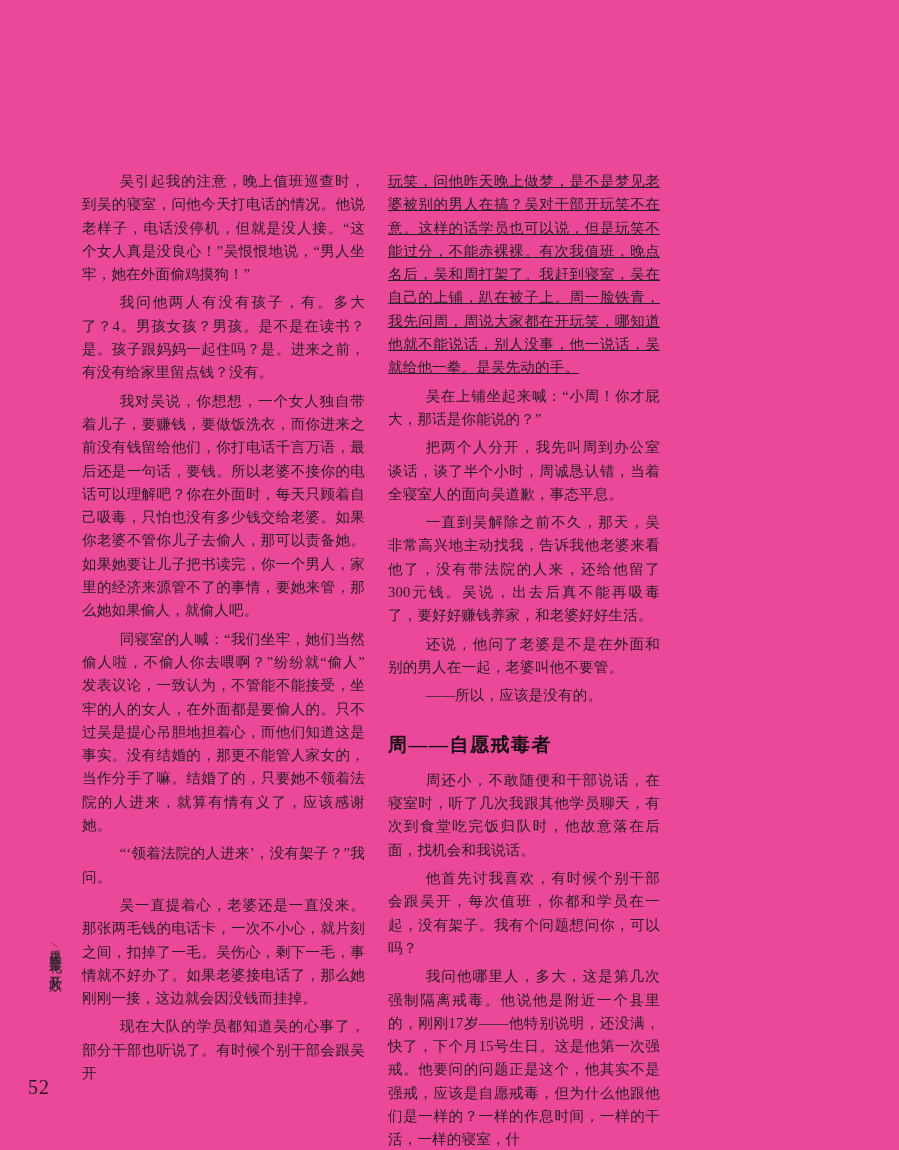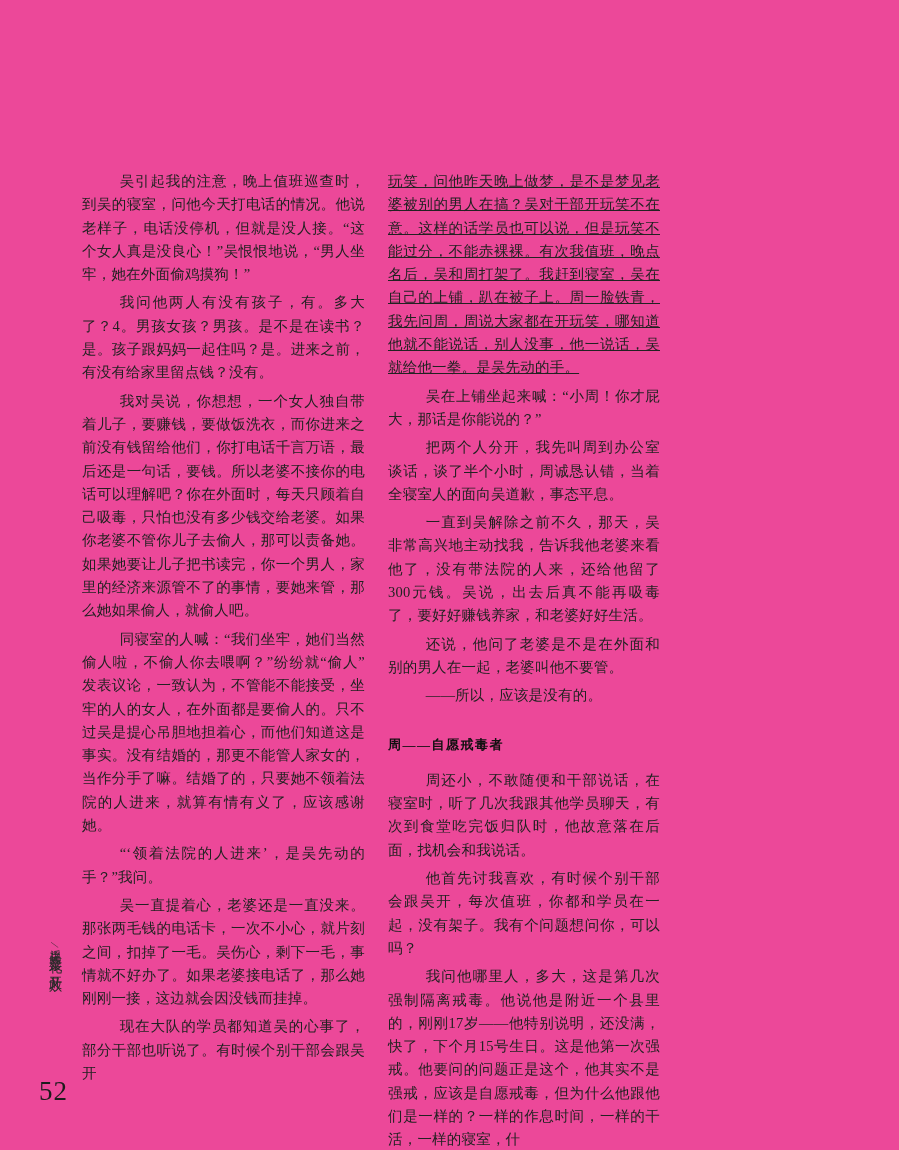--- a/index.html
+++ b/index.html
@@ -27,21 +27,21 @@
   }
   .col-left  { left: 82px;  width: 283px; }
   .col-right { left: 388px; width: 272px; }
   .para {
     margin: 0 0 5px 0;
     text-indent: 2.6em;
   }
   .para.no-indent { text-indent: 0; text-decoration: underline; }
   .section-heading {
     margin: 25px 0 13px 0;
-    font-size: 13px;
+    font-size: 19px;
     font-weight: 700;
     letter-spacing: 1.5px;
     color: #101010;
   }
   .sidebar {
     position: absolute;
     left: 47px; top: 941px;
     writing-mode: vertical-rl;
     text-orientation: upright;
     color: #2a2a2a;
@@ -54,37 +54,37 @@
   .sidebar .separator {
     font-size: 11px;
     text-orientation: mixed;
   }
   .sidebar .chapter {
     font-size: 13.5px;
     letter-spacing: 1.5px;
   }
   .page-number {
     position: absolute;
-    left: 39px; top: 1076px;
-    font-size: 27px;
+    left: 28px; top: 1076px;
+    font-size: 20px;
     letter-spacing: 1px;
     color: #1c1c1c;
   }
 </style>
 </head>
 <body>
 
 <div class="page">
 
   <div class="col col-left">
     <p class="para">吴引起我的注意，晚上值班巡查时，到吴的寝室，问他今天打电话的情况。他说老样子，电话没停机，但就是没人接。“这个女人真是没良心！”吴恨恨地说，“男人坐牢，她在外面偷鸡摸狗！”</p>
     <p class="para">我问他两人有没有孩子，有。多大了？4。男孩女孩？男孩。是不是在读书？是。孩子跟妈妈一起住吗？是。进来之前，有没有给家里留点钱？没有。</p>
     <p class="para">我对吴说，你想想，一个女人独自带着儿子，要赚钱，要做饭洗衣，而你进来之前没有钱留给他们，你打电话千言万语，最后还是一句话，要钱。所以老婆不接你的电话可以理解吧？你在外面时，每天只顾着自己吸毒，只怕也没有多少钱交给老婆。如果你老婆不管你儿子去偷人，那可以责备她。如果她要让儿子把书读完，你一个男人，家里的经济来源管不了的事情，要她来管，那么她如果偷人，就偷人吧。</p>
     <p class="para">同寝室的人喊：“我们坐牢，她们当然偷人啦，不偷人你去喂啊？”纷纷就“偷人”发表议论，一致认为，不管能不能接受，坐牢的人的女人，在外面都是要偷人的。只不过吴是提心吊胆地担着心，而他们知道这是事实。没有结婚的，那更不能管人家女的，当作分手了嘛。结婚了的，只要她不领着法院的人进来，就算有情有义了，应该感谢她。</p>
-    <p class="para">“‘领着法院的人进来’，是吴先动的手？”我问。</p>
+    <p class="para">“‘领着法院的人进来’，没有架子？”我问。</p>
     <p class="para">吴一直提着心，老婆还是一直没来。那张两毛钱的电话卡，一次不小心，就片刻之间，扣掉了一毛。吴伤心，剩下一毛，事情就不好办了。如果老婆接电话了，那么她刚刚一接，这边就会因没钱而挂掉。</p>
     <p class="para">现在大队的学员都知道吴的心事了，部分干部也听说了。有时候个别干部会跟吴开</p>
   </div>
 
   <div class="col col-right">
     <p class="para no-indent">玩笑，问他昨天晚上做梦，是不是梦见老婆被别的男人在搞？吴对干部开玩笑不在意。这样的话学员也可以说，但是玩笑不能过分，不能赤裸裸。有次我值班，晚点名后，吴和周打架了。我赶到寝室，吴在自己的上铺，趴在被子上。周一脸铁青，我先问周，周说大家都在开玩笑，哪知道他就不能说话，别人没事，他一说话，吴就给他一拳。是吴先动的手。</p>
     <p class="para">吴在上铺坐起来喊：“小周！你才屁大，那话是你能说的？”</p>
     <p class="para">把两个人分开，我先叫周到办公室谈话，谈了半个小时，周诚恳认错，当着全寝室人的面向吴道歉，事态平息。</p>
     <p class="para">一直到吴解除之前不久，那天，吴非常高兴地主动找我，告诉我他老婆来看他了，没有带法院的人来，还给他留了300元钱。吴说，出去后真不能再吸毒了，要好好赚钱养家，和老婆好好生活。</p>
     <p class="para">还说，他问了老婆是不是在外面和别的男人在一起，老婆叫他不要管。</p>

